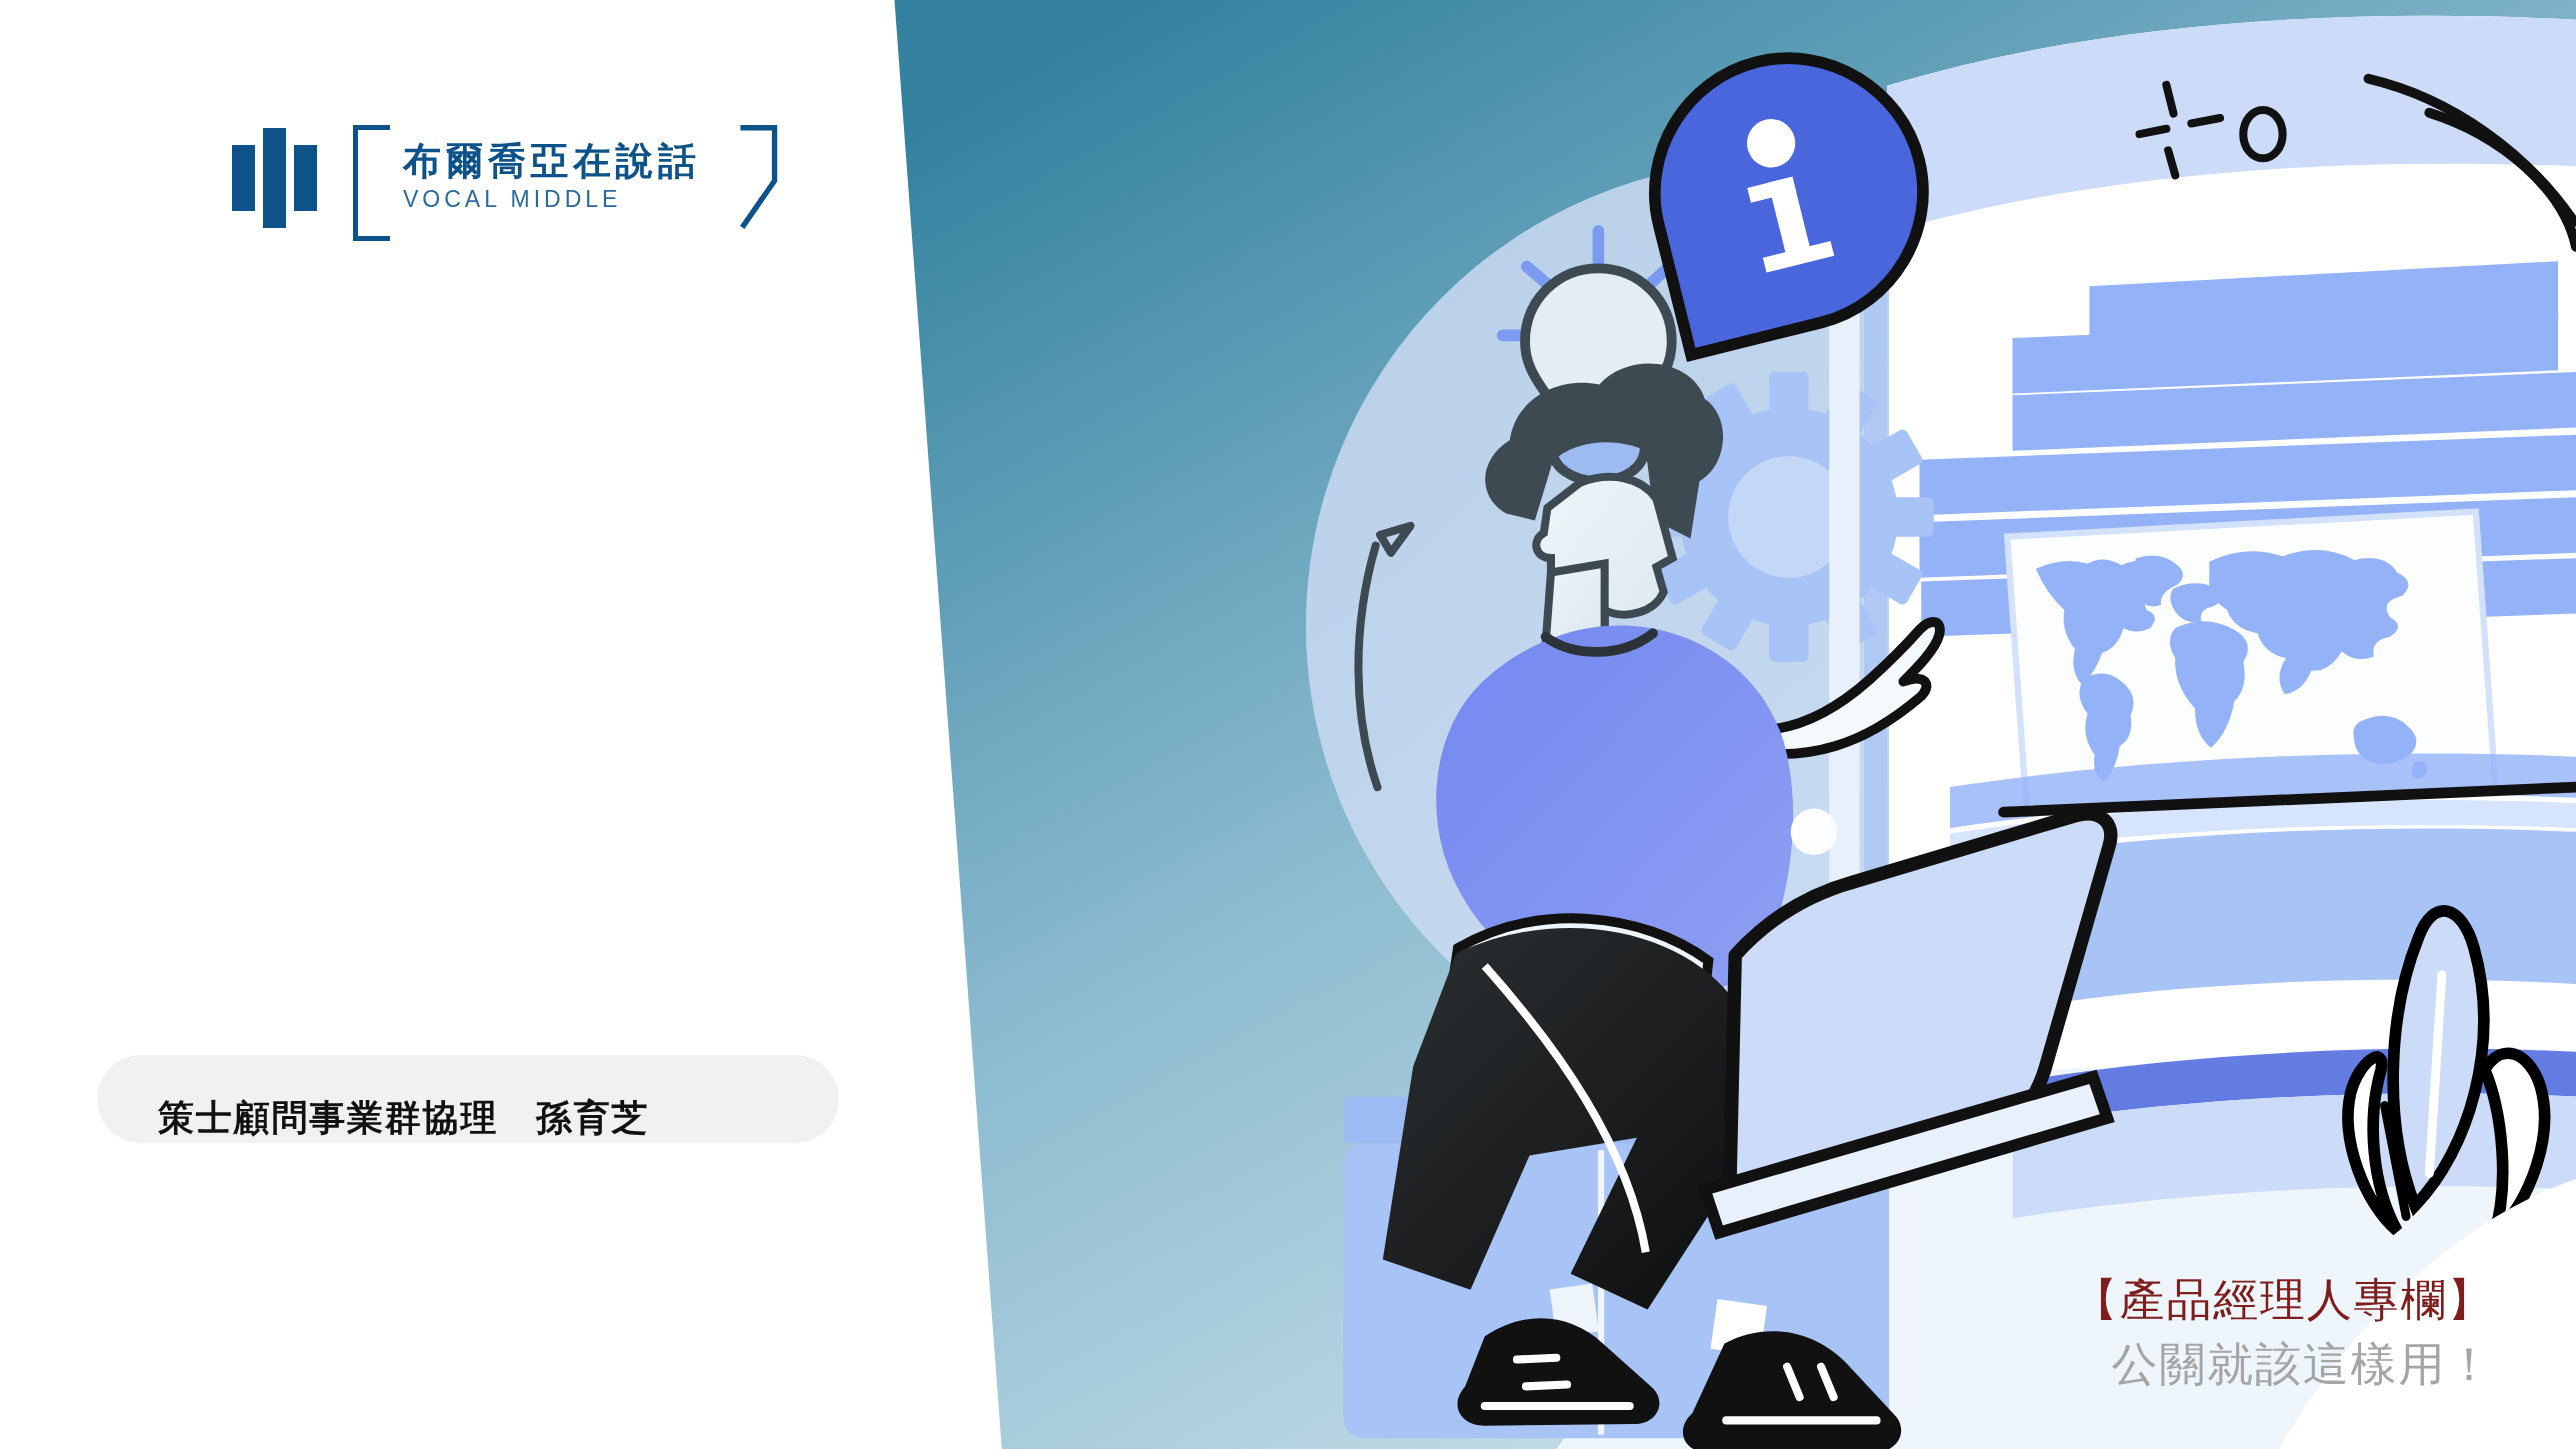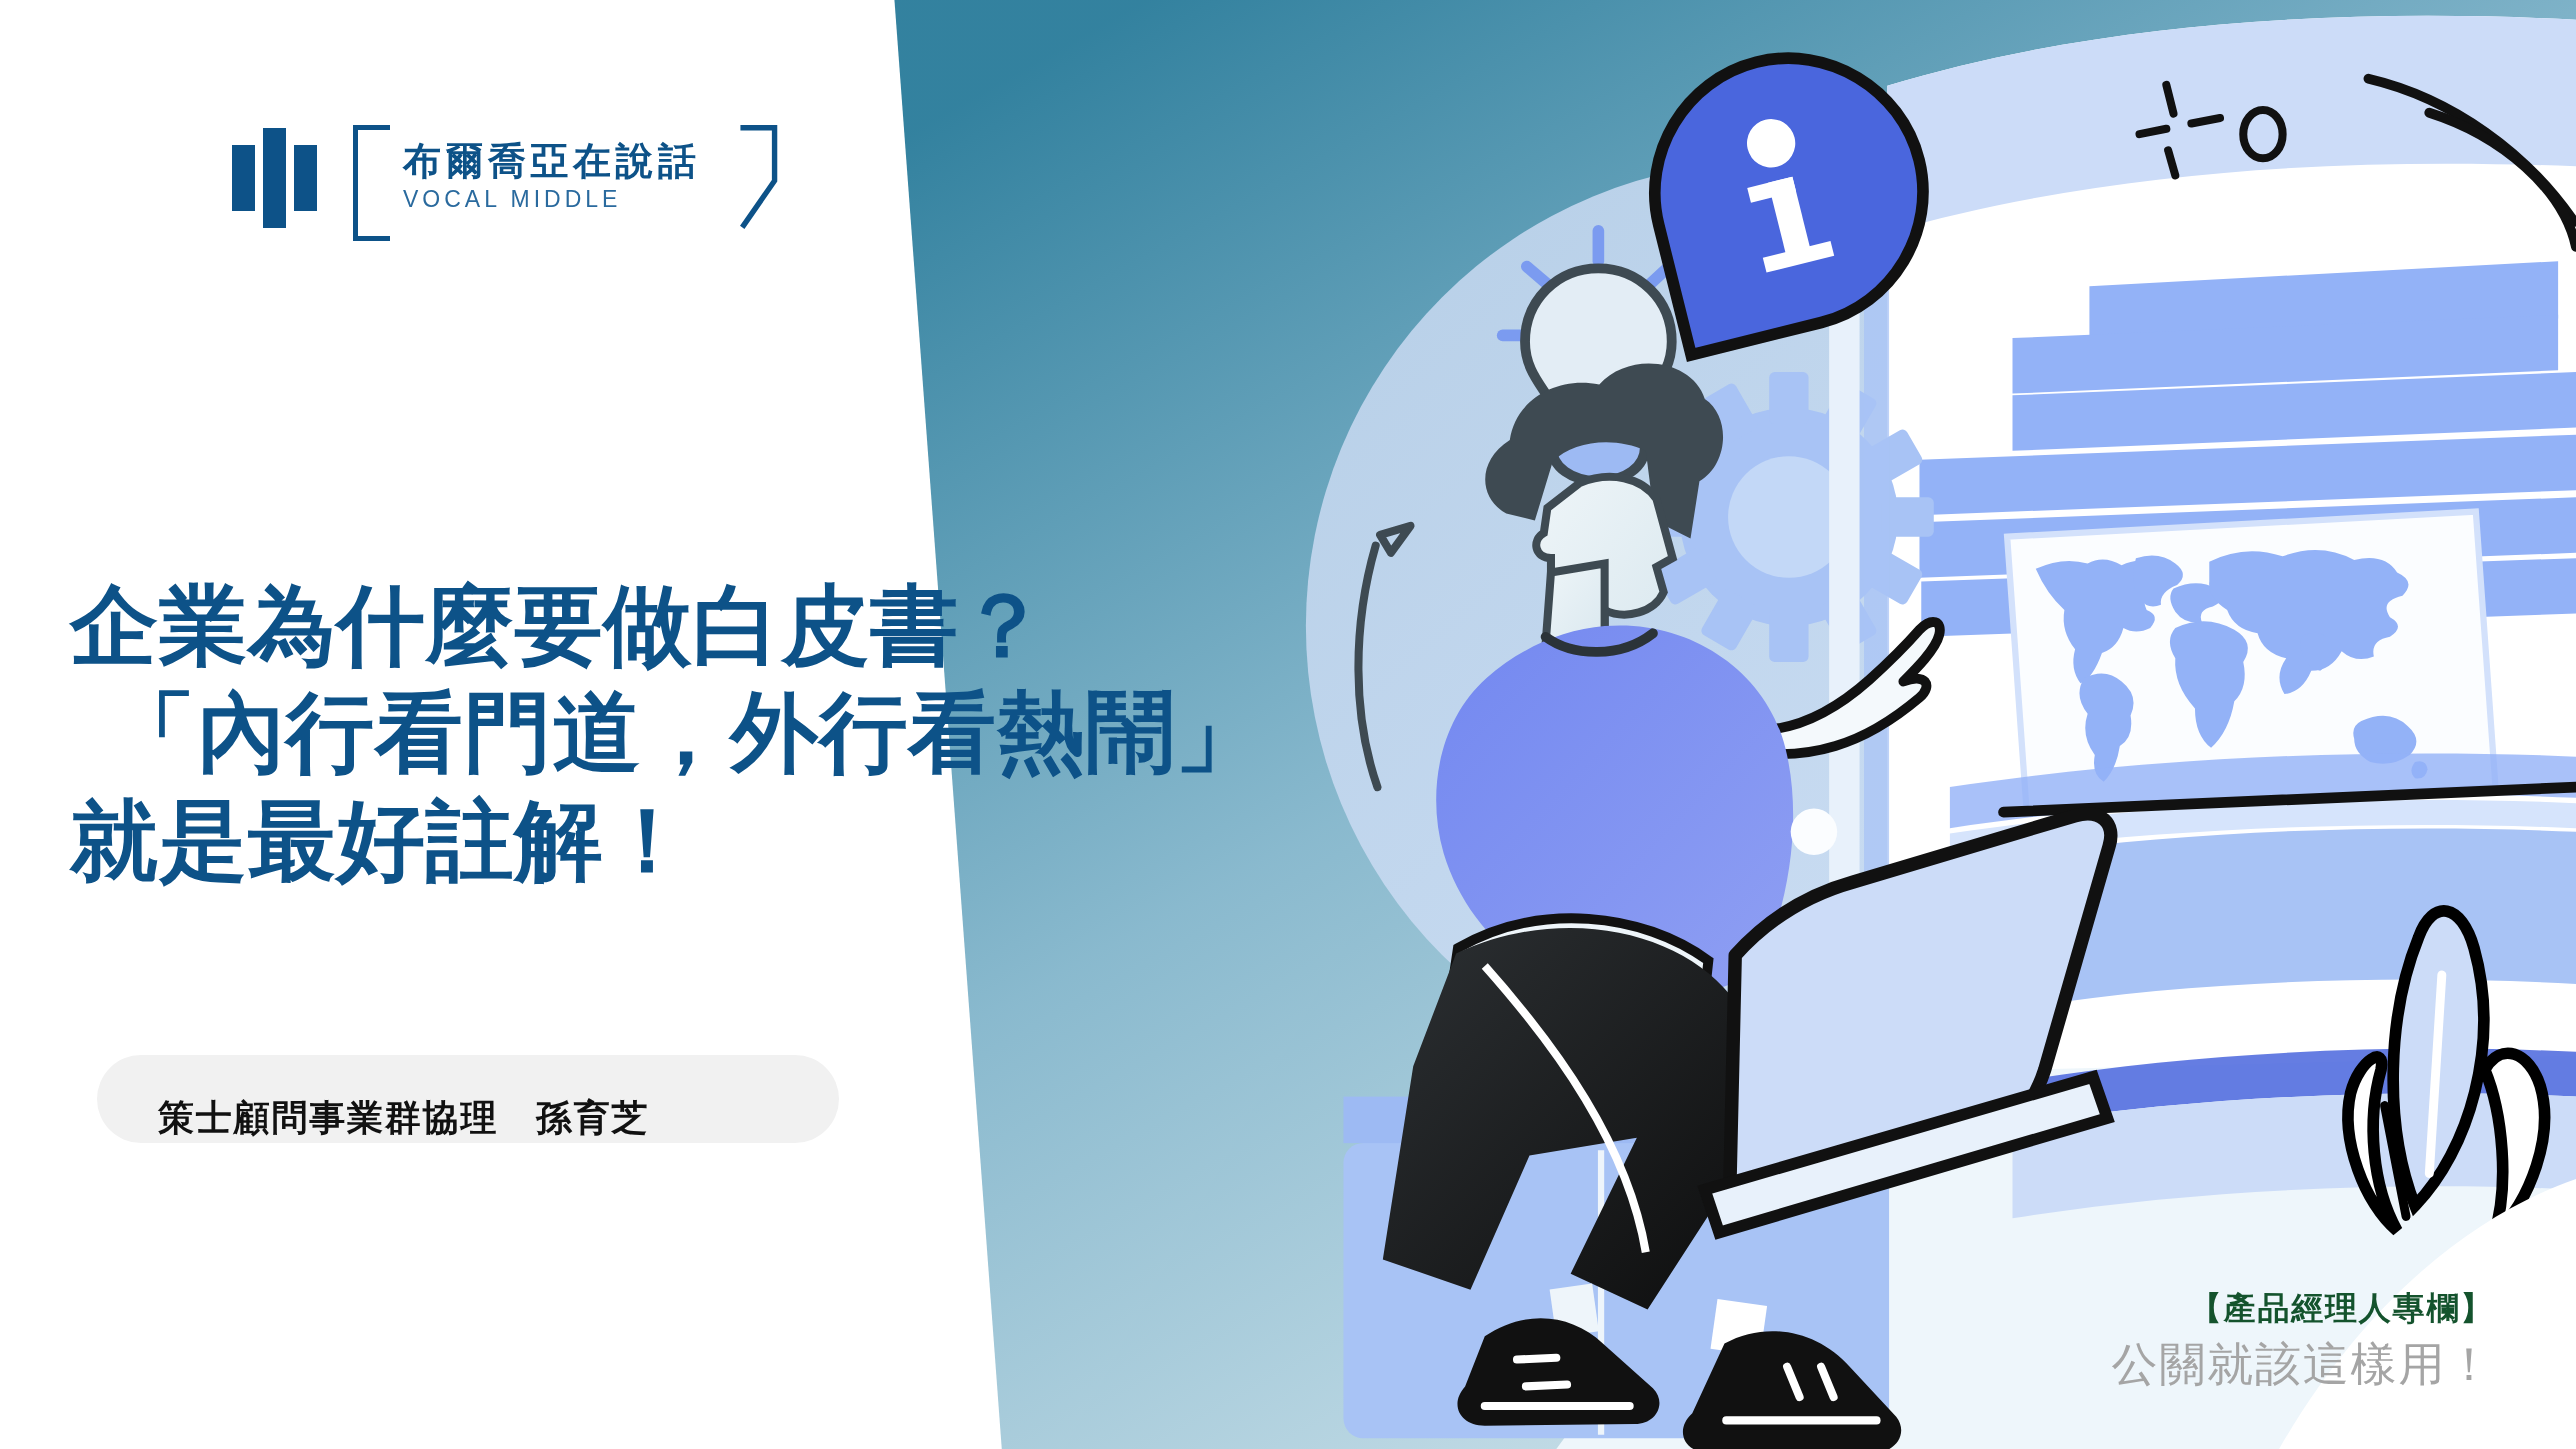--- a/index.html
+++ b/index.html
@@ -31,21 +31,21 @@
     font-size:88px;line-height:1.22;letter-spacing:0.9px;white-space:nowrap;}
   #headline div.ind{padding-left:38px;}
 
   
   #author{position:absolute;left:97px;top:1055px;height:88px;min-width:742px;box-sizing:border-box;
     background:#f1f1f1;border-radius:44px;display:flex;align-items:flex-end;padding:0 61px;z-index:6;}
   #author span{font-weight:700;font-size:36px;color:#111;letter-spacing:1.8px;white-space:nowrap;}
 
   
   #colmark{position:absolute;right:82px;bottom:52px;text-align:right;z-index:7;}
-  #colmark .l1{font-size:32px;font-weight:700;color:#14532d;letter-spacing:1.8px;line-height:1.42;white-space:nowrap;}
+  #colmark .l1{font-size:45px;font-weight:400;color:#7f1d1d;letter-spacing:1.8px;line-height:1.42;white-space:nowrap;}
   #colmark .l2{font-size:46px;font-weight:400;color:#a5a5a5;letter-spacing:1.8px;line-height:1.42;white-space:nowrap;}
 </style>
 </head>
 <body>
 
 <div id="stage">
 
   <svg class="bgsvg" viewBox="0 0 2880 1620" preserveAspectRatio="none">
     <defs>
       <linearGradient id="gTealTop" x1="0.15" y1="0" x2="0.8" y2="1">
@@ -315,25 +315,20 @@
       <span class="brk r">
         <svg width="54" height="106" viewBox="0 0 60 118">
           <path d="M6 3 L44 3 L44 62 L8 114" fill="none" stroke="#0d5288" stroke-width="6"></path>
         </svg>
       </span>
       <div class="logo-cn">布爾喬亞在說話</div>
       <div class="logo-en">VOCAL MIDDLE</div>
     </div>
   </div>
 
-  <div id="headline">
-    <div>企業為什麼要做白皮書？</div>
-    <div class="ind">「內行看門道，外行看熱鬧」</div>
-    <div>就是最好註解！</div>
-  </div>
 
   <div id="author">
     <span>策士顧問事業群協理　孫育芝</span>
   </div>
 
   <div id="colmark">
     <div class="l1">【產品經理人專欄】</div>
     <div class="l2">公關就該這樣用！</div>
   </div>
 

